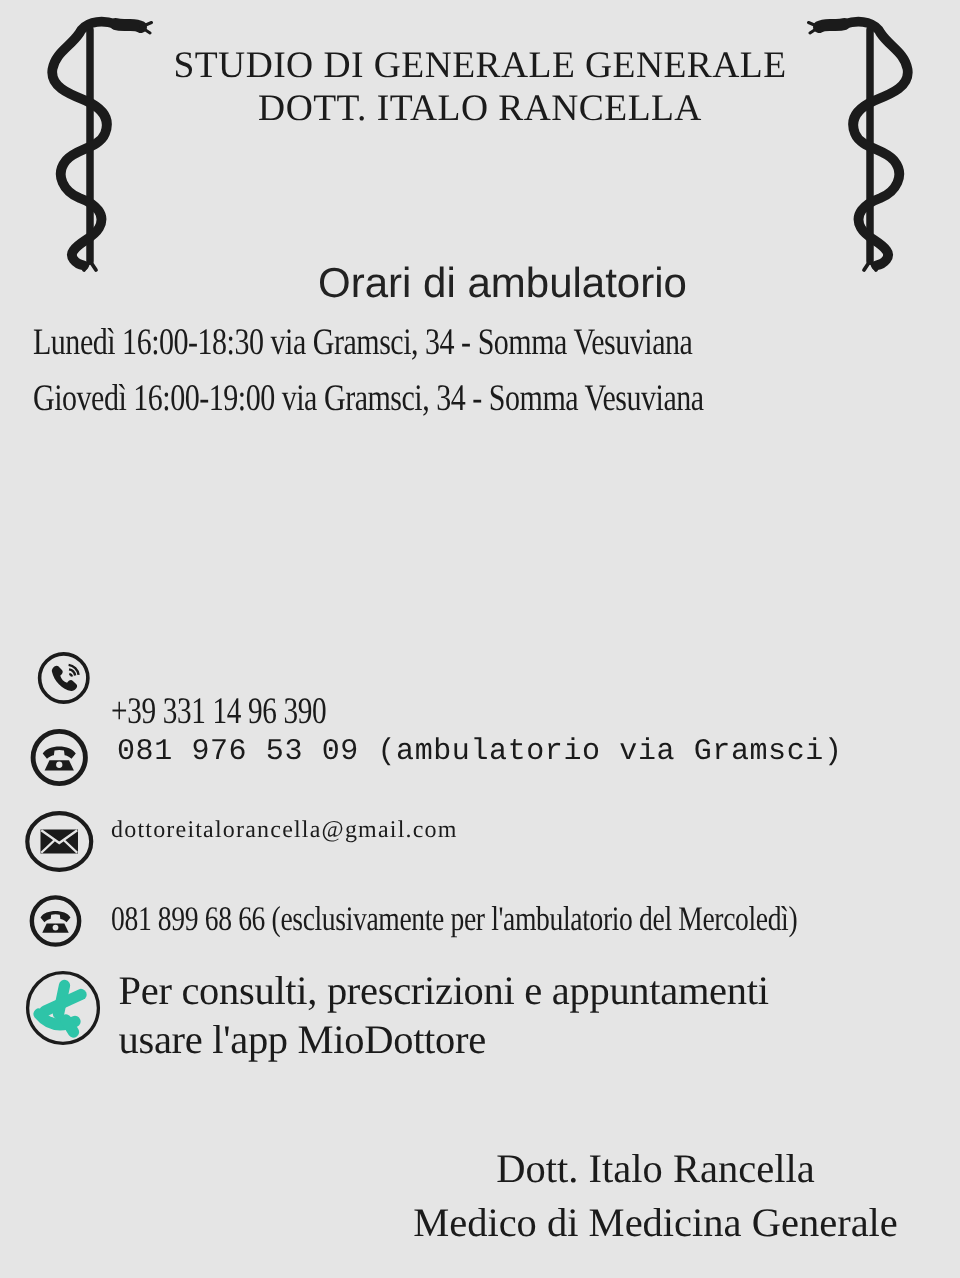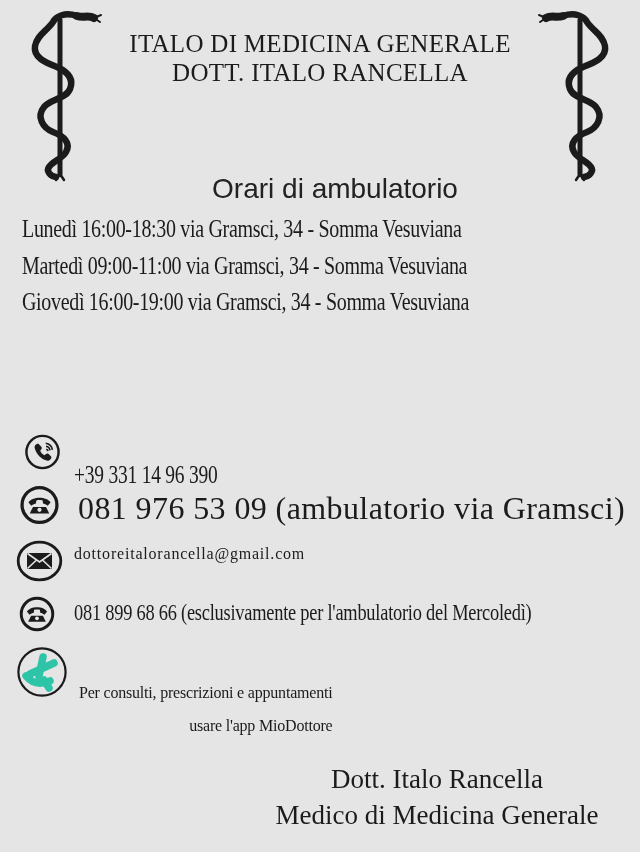--- a/index.html
+++ b/index.html
@@ -41,31 +41,31 @@
   
   .contact-icon{position:absolute;color:#1b1b1b;}
   .contact-text{position:absolute;white-space:nowrap;}
   .t-cond{display:inline-block;transform-origin:0 50%;white-space:nowrap;}
 
   .c1-icon{left:24px;top:433px;width:37px;height:38px;}
   .c1-text{left:74px;top:437px;font-size:25px;margin-top:24px;}
   .c1-text .t-cond{transform:scaleX(.78);letter-spacing:-.3px;}
 
   .c2-icon{left:18px;top:484px;width:43px;height:42px;}
-  .c2-text{left:78px;top:490px;font-size:32px;letter-spacing:.4px;}
+  .c2-text{left:78px;top:490px;font-size:20px;letter-spacing:.4px;font-family:Liberation Mono, monospace;}
 
   .c3-icon{left:16px;top:540px;width:47px;height:42px;}
   .c3-text{left:74px;top:545px;font-size:16px;letter-spacing:.8px;}
 
   .c4-icon{left:18px;top:595px;width:38px;height:38px;}
   .c4-text{left:74px;top:600px;font-size:23px;}
   .c4-text .t-cond{transform:scaleX(.8);letter-spacing:-.3px;}
 
   .c5-icon{left:16px;top:646px;width:52px;height:52px;}
-  .c5-text{left:79px;top:676px;font-size:16px;line-height:33px;letter-spacing:-.2px;text-align:right;}
+  .c5-text{left:79px;top:644px;font-size:27px;line-height:33px;letter-spacing:-.2px;}
 
   
   .footer{
     position:absolute;top:761px;left:437px;transform:translateX(-50%);
     text-align:center;font-size:27px;line-height:36px;white-space:nowrap;
   }
 </style>
 </head>
 <body>
 
@@ -86,29 +86,28 @@
       <path d="M40 15 V169" stroke-width="5"></path>
       <path d="M40 169 l-4 6 M40 169 l4 6" stroke-width="2.5"></path>
       <path d="M57 11 C45 7 36 11 33 17 C27 26 17 30 15 41 C13 53 27 58 37 62 C48 67 54 74 50 84 C46 94 30 94 24 102 C16 112 23 123 33 127 C44 131 51 138 46 147 C42 154 33 156 29 162 C26 166 30 171 36 172" stroke-width="6.5"></path>
       <path d="M57 11 C63 13 69 10 74 13" stroke-width="8"></path>
       <path d="M74 13 l7 -3 M74 13 l6 4" stroke-width="2"></path>
     </g>
   </svg>
 </div>
 
 <div class="title-block">
-  <div>ITALO DI MEDICINA GENERALE</div>
+  <div>STUDIO DI GENERALE GENERALE</div>
   <div>DOTT. ITALO RANCELLA</div>
 </div>
 
 <div class="orari-heading">Orari di ambulatorio</div>
 
 <div class="schedule">
   <div class="schedule-line"><span class="cond">Lunedì 16:00-18:30 via Gramsci, 34 - Somma Vesuviana</span></div>
-  <div class="schedule-line"><span class="cond">Martedì 09:00-11:00 via Gramsci, 34 - Somma Vesuviana</span></div>
   <div class="schedule-line"><span class="cond">Giovedì 16:00-19:00 via Gramsci, 34 - Somma Vesuviana</span></div>
 </div>
 
 <div class="contact-icon c1-icon">
   <svg width="37" height="38" viewBox="0 0 40 40">
     <circle cx="20" cy="20" r="17.4" fill="none" stroke="currentColor" stroke-width="2.6"></circle>
     <path d="M11.5 15.5 c-.6 -2.4 2.8 -5.6 4.6 -3.9 l2.6 2.6 c1.3 1.3 .1 3.1 -1.2 4.1 c.6 2.3 2.6 4.4 4.9 5.2 c.9 -1.4 2.7 -2.7 4 -1.5 l2.7 2.5 c1.8 1.7 -1.3 5.2 -3.7 4.9 c-6.5 -.8 -12.5 -7.4 -13.9 -13.9 z" fill="currentColor"></path>
     <path d="M23.5 10.5 a8.5 8.5 0 0 1 7.2 7.2" fill="none" stroke="currentColor" stroke-width="1.7"></path>
     <path d="M23.8 13.8 a5.3 5.3 0 0 1 4.4 4.4" fill="none" stroke="currentColor" stroke-width="1.7"></path>
     <path d="M24 17 a2.6 2.6 0 0 1 2 2" fill="none" stroke="currentColor" stroke-width="1.7"></path>

